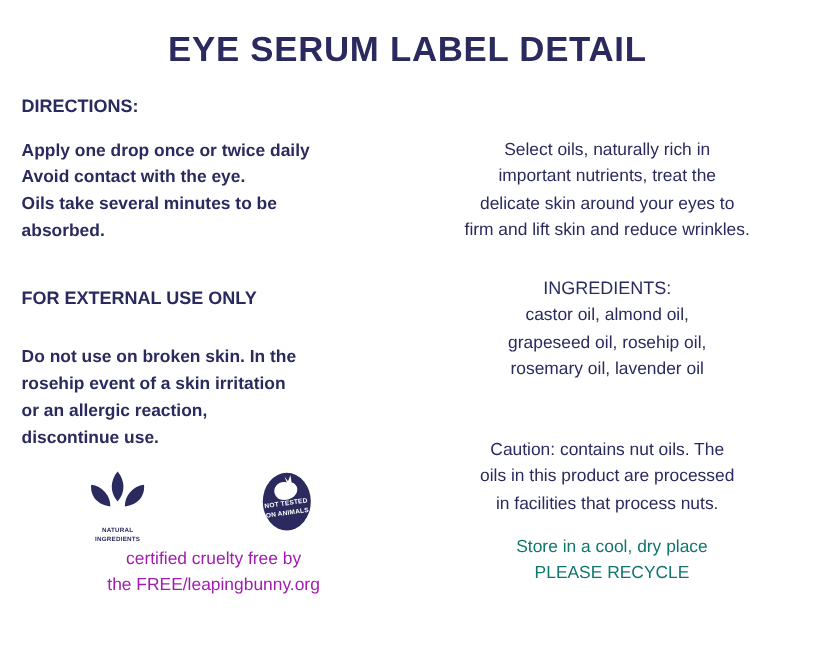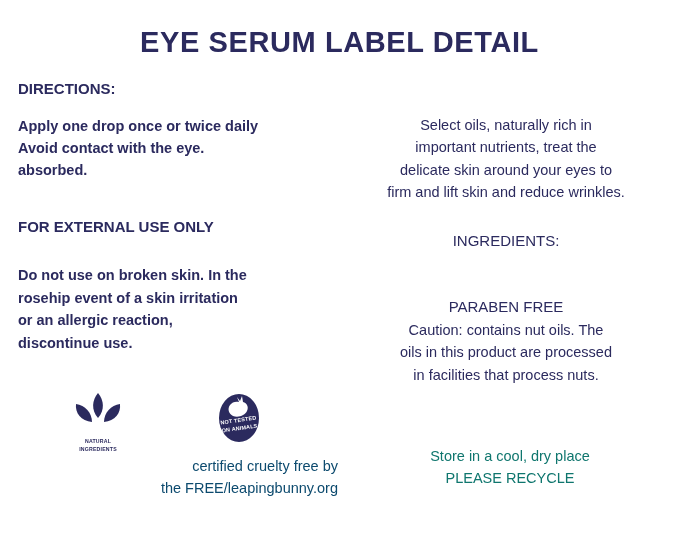--- a/index.html
+++ b/index.html
@@ -121,24 +121,24 @@
     font-weight: bold;
     line-height: 1.5;
     letter-spacing: 0.2px;
     transform: rotate(-8deg);
   }
   .cruelty-text {
     position: absolute;
     top: 455px;
     left: 18px;
     width: 320px;
-    text-align: right;
+    text-align: center;
     font-size: 14.5px;
     line-height: 1.55;
-    color: #0c4a6e;
+    color: #a21caf;
   }
   .store-text {
     position: absolute;
     top: 445px;
     left: 354px;
     width: 312px;
     text-align: center;
     font-size: 14.5px;
     line-height: 1.55;
     color: #0f766e;
@@ -151,20 +151,21 @@
 <div class="page">
 
   <div class="title">EYE SERUM LABEL DETAIL</div>
 
   <div class="col-left">
     <div class="heading">DIRECTIONS:</div>
     <div class="gap-sm"></div>
     <div class="body-text blk">
       <span class="line">Apply one drop once or twice daily</span>
       <span class="line">Avoid contact with the eye.</span>
+      <span class="line">Oils take several minutes to be</span>
       <span class="line">absorbed.</span>
     </div>
     <div class="gap-lg"></div>
     <div class="heading">FOR EXTERNAL USE ONLY</div>
     <div class="gap-md"></div>
     <div class="body-text blk">
       <span class="line">Do not use on broken skin. In the</span>
       <span class="line">rosehip event of a skin irritation</span>
       <span class="line">or an allergic reaction,</span>
       <span class="line">discontinue use.</span>
@@ -207,22 +208,26 @@
 
   <div class="col-right">
     <div class="body-text blk">
       <span class="line">Select oils, naturally rich in</span>
       <span class="line">important nutrients, treat the</span>
       <span class="line">delicate skin around your eyes to</span>
       <span class="line">firm and lift skin and reduce wrinkles.</span>
     </div>
     <div class="gap-md"></div>
     <div class="heading">INGREDIENTS:</div>
+    <div class="body-text blk">
+      <span class="line">castor oil, almond oil,</span>
+      <span class="line">grapeseed oil, rosehip oil,</span>
+      <span class="line">rosemary oil, lavender oil</span>
+    </div>
     <div class="gap-xl"></div>
-    <div class="heading">PARABEN FREE</div>
     <div class="body-text blk">
       <span class="line">Caution: contains nut oils. The</span>
       <span class="line">oils in this product are processed</span>
       <span class="line">in facilities that process nuts.</span>
     </div>
   </div>
 
   <div class="store-text">
     <span class="line">Store in a cool, dry place</span>
     <span class="line">PLEASE RECYCLE</span>

